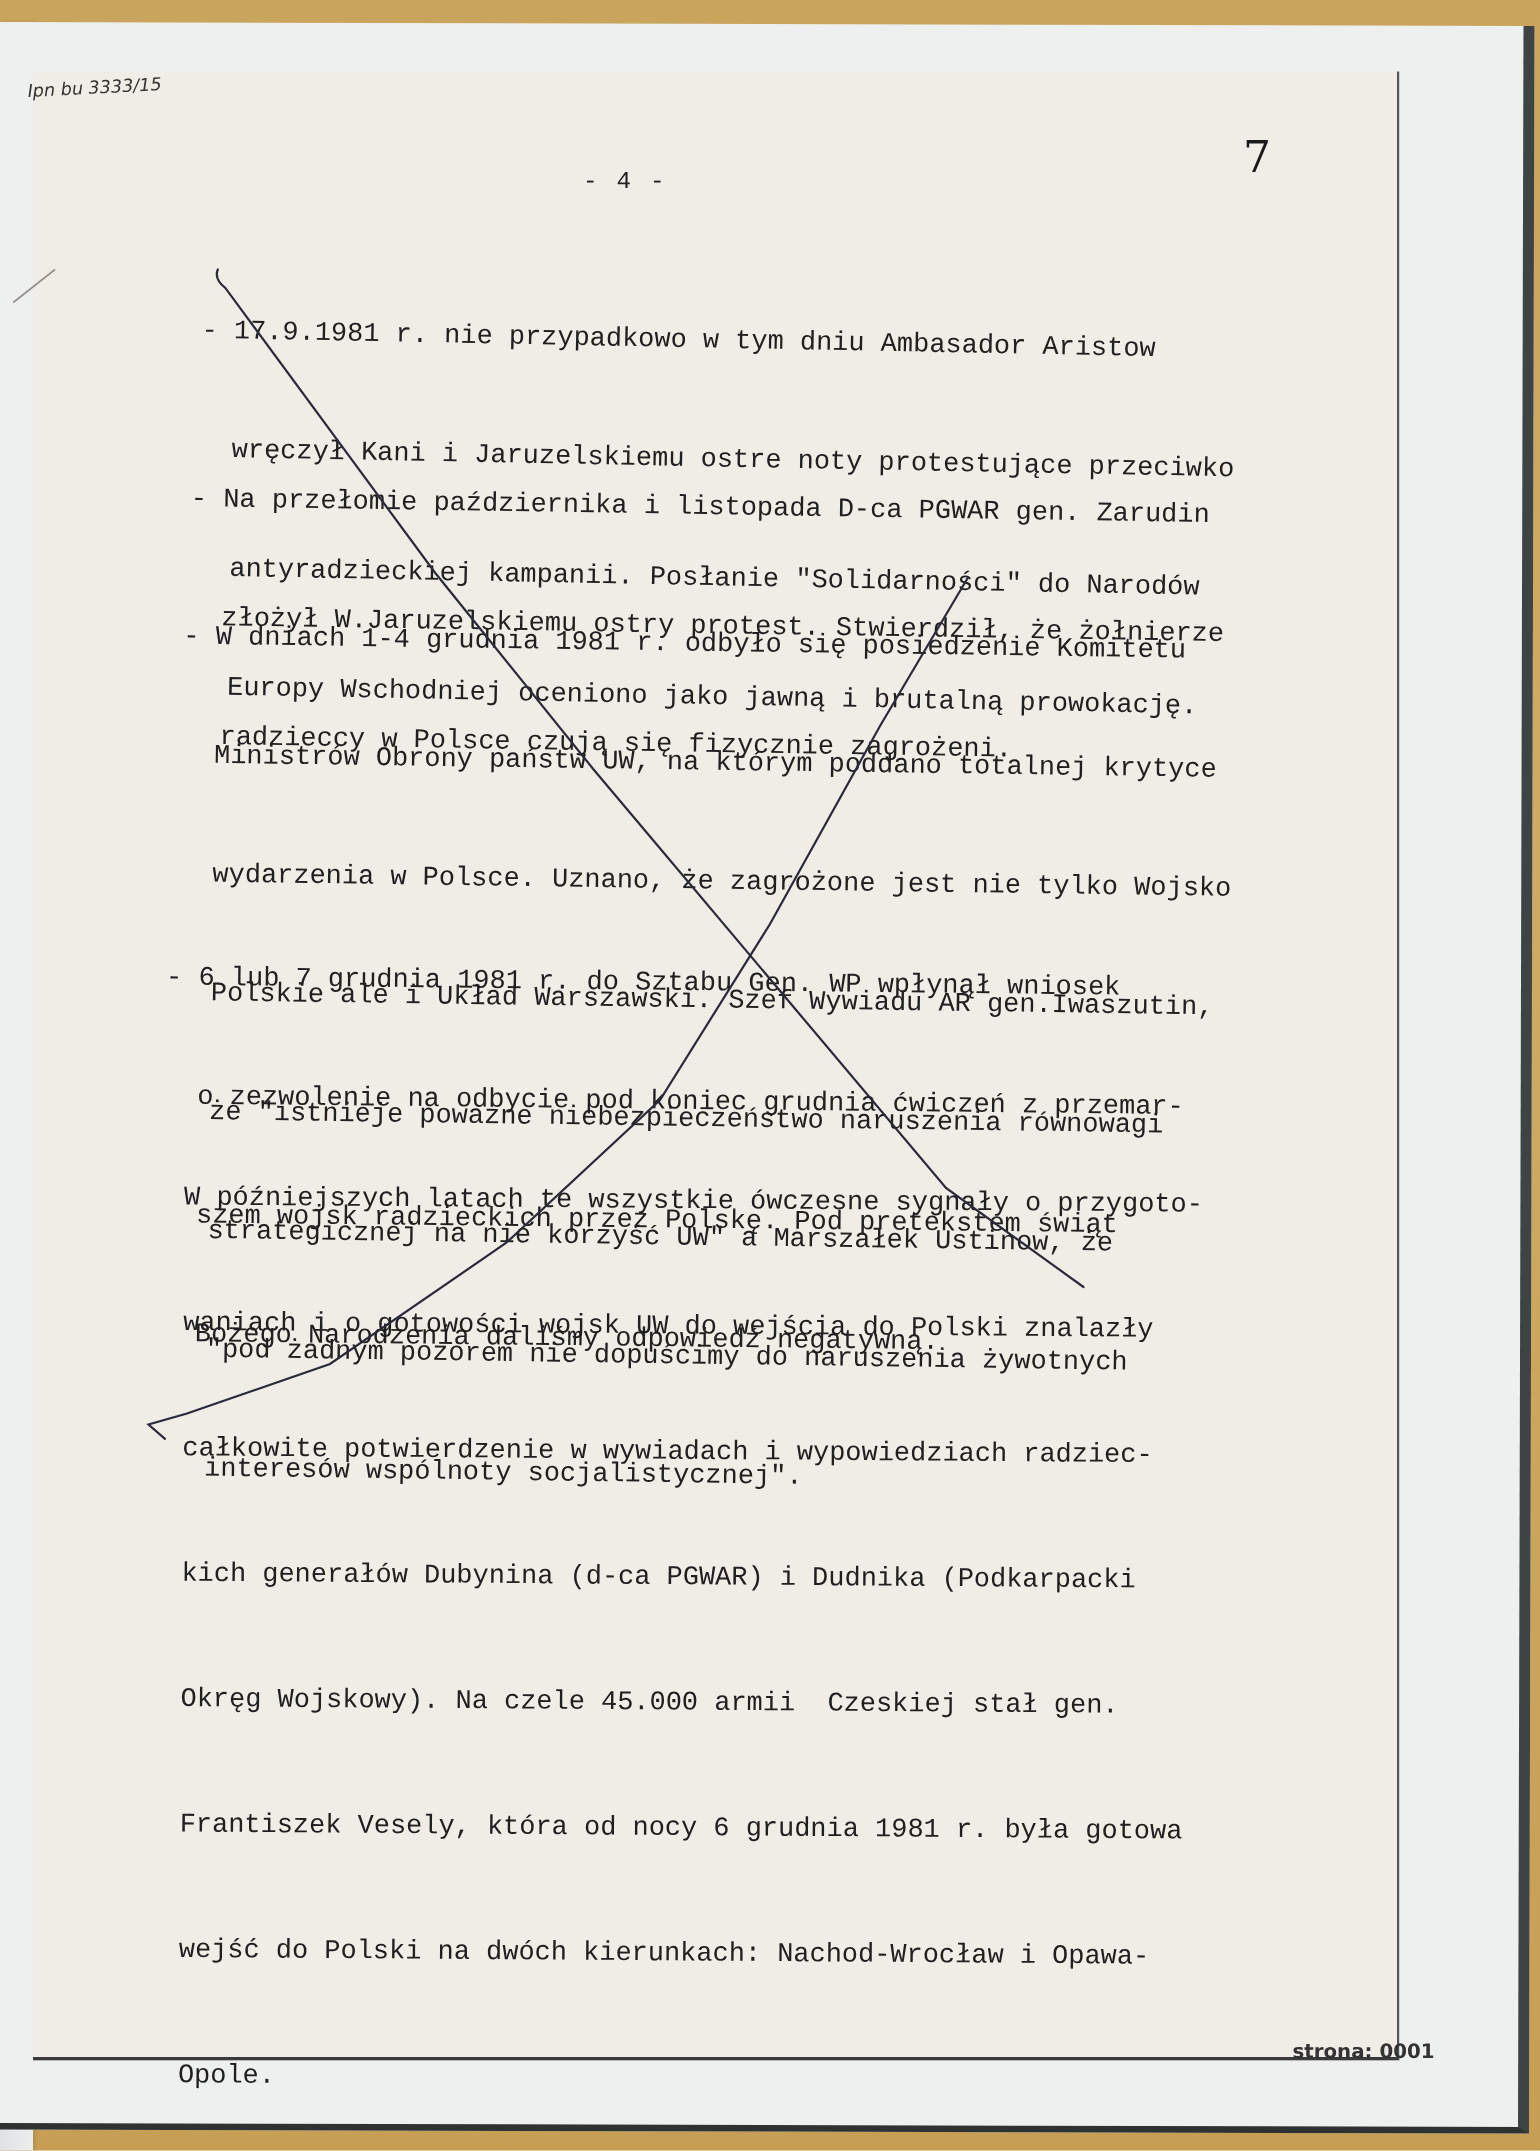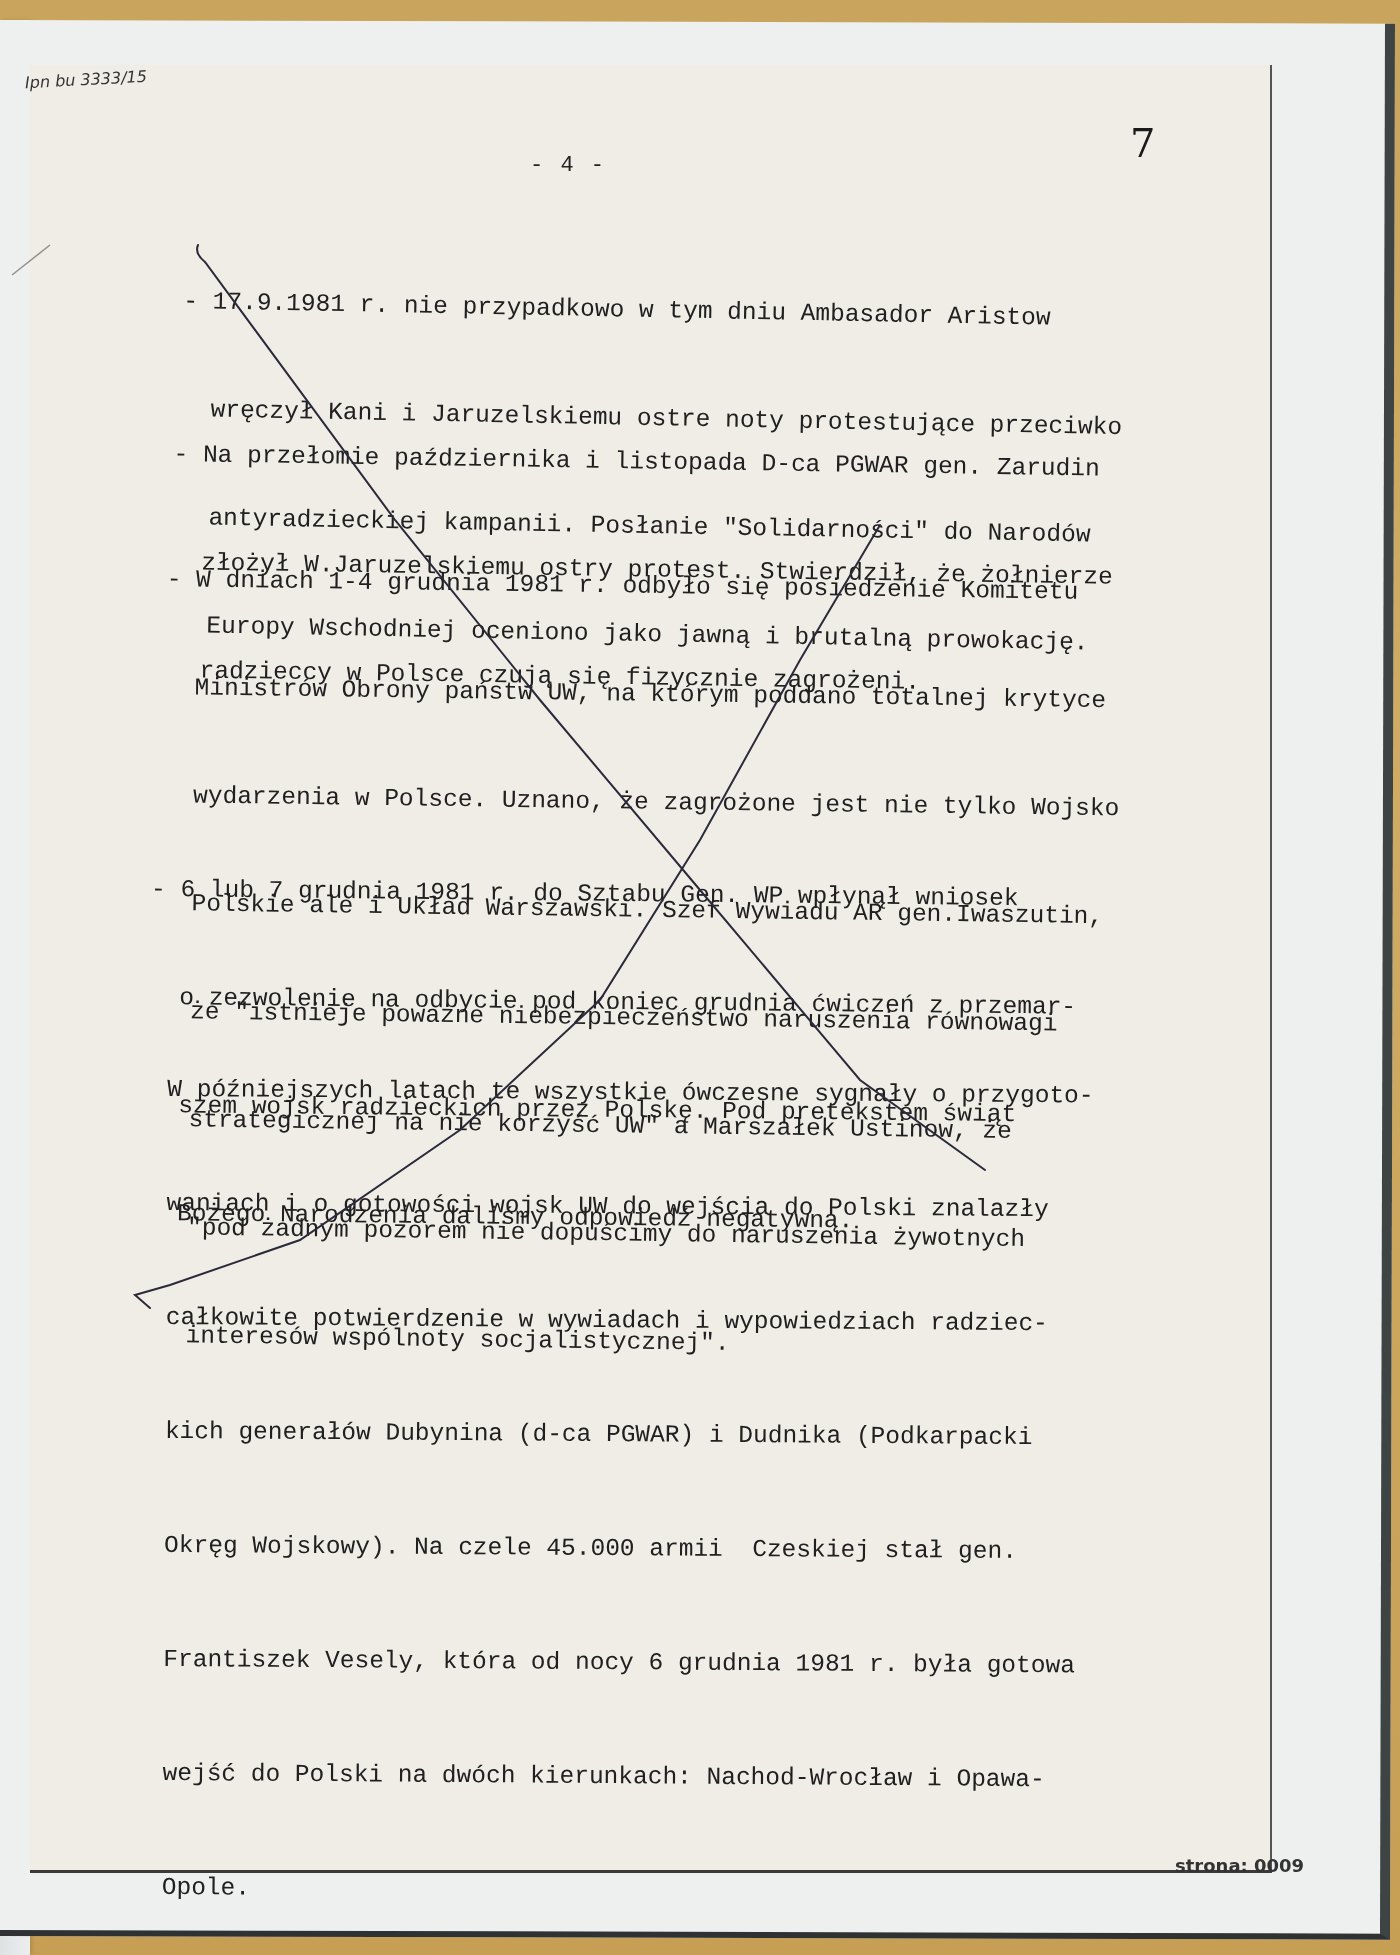--- a/index.html
+++ b/index.html
@@ -110,13 +110,13 @@
     <div>Opole.</div>
   </div>
 </div>
 
 <svg class="cross-svg" viewBox="0 0 1400 1955">
   <path d="M198 245 C 195 252, 200 258, 205 262 L 395 520 L 540 700 L 700 890 L 860 1080 L 985 1170" fill="none" stroke="#2a2a3a" stroke-width="2" stroke-linecap="round"></path>
   <path d="M880 525 L 800 660 L 700 840 L 600 1000 L 460 1130 L 300 1240 L 170 1285 L 135 1295 L 150 1308" fill="none" stroke="#2a2a3a" stroke-width="2" stroke-linecap="round"></path>
   <path d="M12 275 L 50 245" fill="none" stroke="#5a5050" stroke-width="1.5" opacity="0.6"></path>
 </svg>
 
-<div class="footer-label">strona: 0009</div>
+<div class="footer-label">strona: 0001</div>
 
 </body></html>

